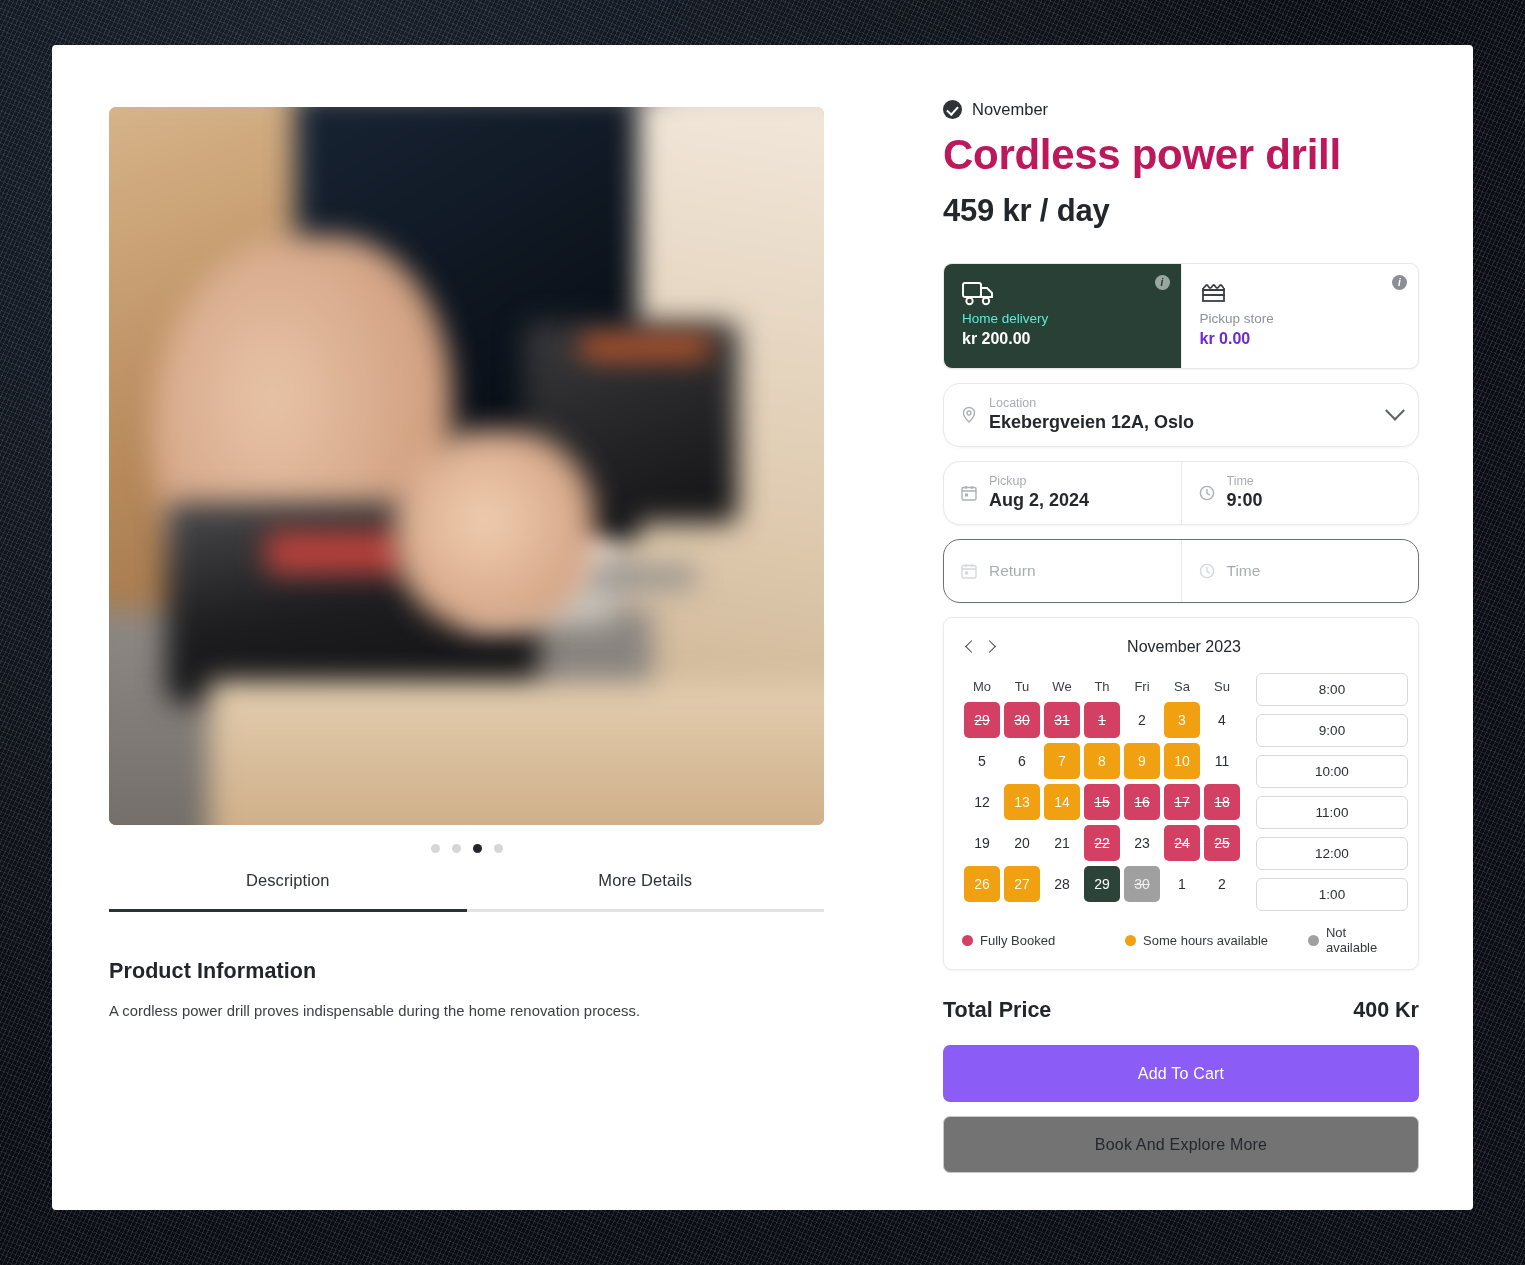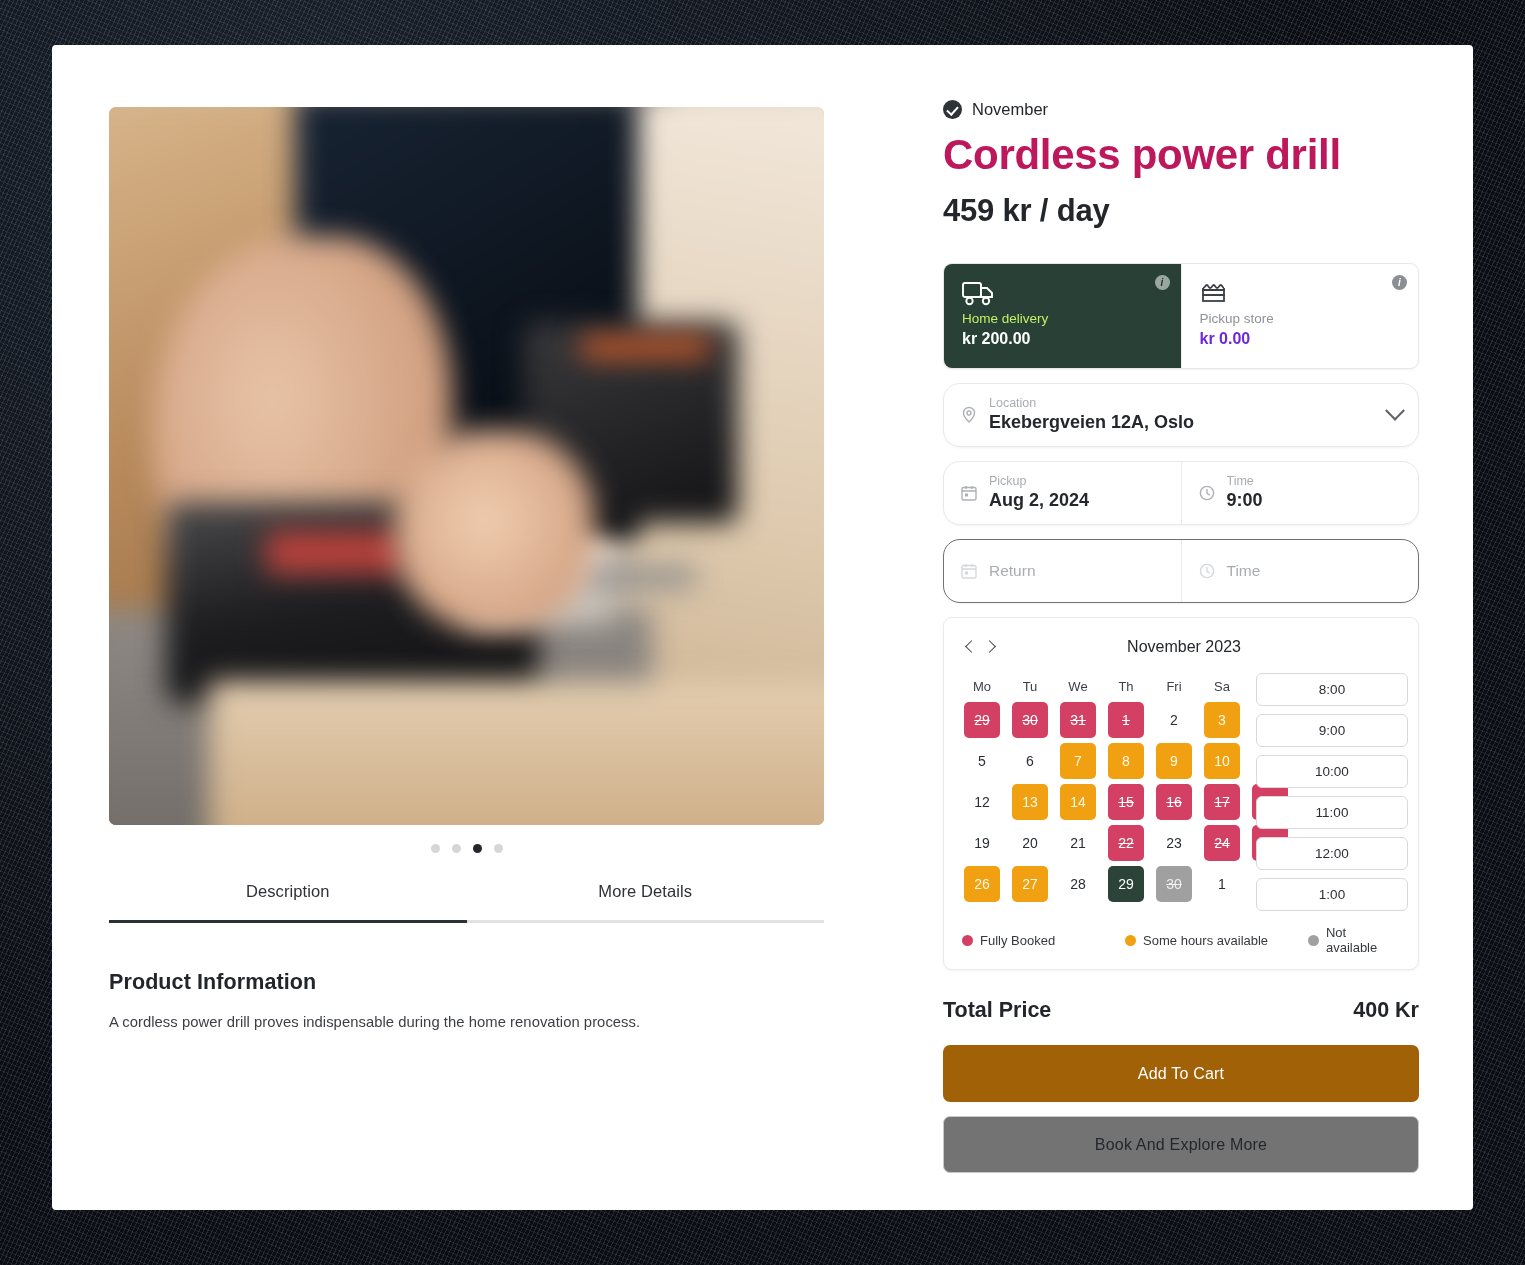--- a/index.html
+++ b/index.html
@@ -76,21 +76,21 @@
     align-items: center;
     justify-content: center;
     gap: 12px;
   }
   .dot { width: 9px; height: 9px; border-radius: 50%; background: #d6d6d6; }
   .dot.active { background: #24262b; }
 
   #tabs {
     display: flex;
     width: 715px;
-    margin-top: 11px;
+    margin-top: 0;
   }
   .tab {
     flex: 1;
     text-align: center;
     font-size: 16.5px;
     color: #2e3137;
     padding-bottom: 19px;
     border-bottom: 3px solid #e2e2e2;
     cursor: pointer;
     letter-spacing: .1px;
@@ -167,21 +167,21 @@
     cursor: pointer;
   }
   .delopt.selected { background: #284036; }
   .delopt + .delopt { border-left: 1px solid #ececec; }
   .del-icon { height: 30px; margin-bottom: 2px; }
   .del-label {
     font-size: 13.5px;
     color: #8e9298;
     line-height: 1.1;
   }
-  .delopt.selected .del-label { color: #bef264; }
+  .delopt.selected .del-label { color: #5eead4; }
   .del-value {
     font-size: 16px;
     font-weight: bold;
     color: #6d28d9;
     margin-top: 3px;
   }
   .delopt.selected .del-value { color: #ffffff; }
   .info-badge {
     position: absolute; right: 11px; top: 11px;
     width: 15px; height: 15px; border-radius: 50%;
@@ -245,21 +245,21 @@
   }
   .navbtn.prev::after { transform: rotate(-135deg); }
   .navbtn.next::after { transform: rotate(45deg); left: 3px; }
   #cal-month {
     flex: 1; text-align: center; font-size: 16px; color: #24272c;
     margin-left: -34px;
   }
 
   #cal-body { display: flex; gap: 14px; margin-top: 12px; }
   #cal-grid { width: 280px; }
-  .dow-row, .wk-row { display: grid; grid-template-columns: repeat(7, 40px); gap: 8px; }
+  .dow-row, .wk-row { display: grid; grid-template-columns: repeat(7, 40px); }
   .dow {
     height: 30px; display: flex; align-items: center; justify-content: center;
     font-size: 13px; color: #3c4046;
   }
   .wk-row { margin-bottom: 3px; }
   .day {
     width: 40px; height: 38px;
     display: flex; align-items: center; justify-content: center;
     font-size: 14px; color: #2b2e33; cursor: pointer;
   }
@@ -294,21 +294,21 @@
     justify-content: space-between; width: 476px;
   }
   #total-lbl { font-size: 21.5px; font-weight: bold; color: #22252a; }
   #total-val { font-size: 21.5px; font-weight: bold; color: #22252a; }
 
   .btn {
     margin-top: 22px; width: 476px; height: 57px;
     border-radius: 7px; display: flex; align-items: center; justify-content: center;
     font-size: 16px; cursor: pointer; letter-spacing: .2px;
   }
-  .btn-primary { background: #a16207; color: #fff; }
+  .btn-primary { background: #8b5cf6; color: #fff; }
   .btn-secondary { background: #737373; color: #24272c; border: 1px solid #c9c9c9; margin-top: 14px; }
 </style>
 </head>
 <body>
 
 <div id="frame">
   <div id="card">
 
     <div id="left">
 

